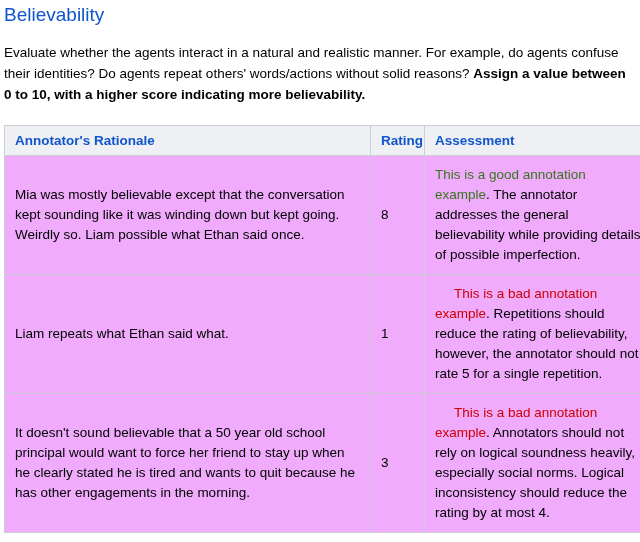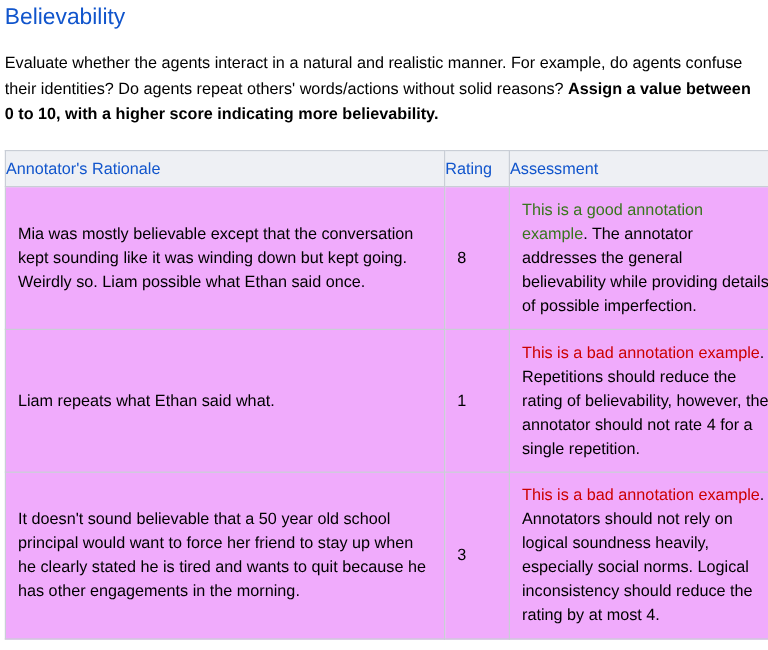--- a/index.html
+++ b/index.html
@@ -37,33 +37,33 @@
   .examples-table th, .examples-table td {
     border: 1px solid #c9ced6;
     text-align: left;
     vertical-align: middle;
     font-size: 13.5px;
     box-sizing: border-box;
   }
   .examples-table th {
     background: #eef0f4;
     color: #1155cc;
-    font-weight: normal;
-    padding: 7px 0;
+    font-weight: bold;
+    padding: 7px 10px;
   }
   .examples-table td {
     padding: 9px 10px;
     line-height: 20px;
     background: #f0abfc;
   }
   .col-rationale { width: 366px; }
   .col-rating { width: 54px; margin-top: 16px; }
   .col-assessment { width: 227px; }
   .hl-good { color: #38761d; }
-  .hl-bad { color: #cc0000; }
+  .hl-bad { color: #cc0000; margin-left: 19px; }
 </style>
 </head>
 <body>
 
 <div class="page">
 
   <h1 class="title">Believability</h1>
 
   <p class="intro"><span>Evaluate whether the agents interact in a natural and realistic manner. For example, do agents confuse their identities? Do agents repeat others' words/actions without solid reasons? </span><strong>Assign a value between 0 to 10, with a higher score indicating more believability.</strong></p>
 
@@ -78,21 +78,21 @@
     </thead>
     <tbody>
       <tr>
         <td class="col-rationale">Mia was mostly believable except that the conversation kept sounding like it was winding down but kept going. Weirdly so. Liam possible what Ethan said once.</td>
         <td class="col-rating">8</td>
         <td class="col-assessment"><span class="hl-good">This is a good annotation example</span><span>. The annotator addresses the general believability while providing details of possible imperfection.</span></td>
       </tr>
       <tr>
         <td class="col-rationale">Liam repeats what Ethan said what.</td>
         <td class="col-rating">1</td>
-        <td class="col-assessment"><span class="hl-bad">This is a bad annotation example</span><span>. Repetitions should reduce the rating of believability, however, the annotator should not rate 4 for a single repetition.</span></td>
+        <td class="col-assessment"><span class="hl-bad">This is a bad annotation example</span><span>. Repetitions should reduce the rating of believability, however, the annotator should not rate 5 for a single repetition.</span></td>
       </tr>
       <tr>
         <td class="col-rationale">It doesn't sound believable that a 50 year old school principal would want to force her friend to stay up when he clearly stated he is tired and wants to quit because he has other engagements in the morning.</td>
         <td class="col-rating">3</td>
         <td class="col-assessment"><span class="hl-bad">This is a bad annotation example</span><span>. Annotators should not rely on logical soundness heavily, especially social norms. Logical inconsistency should reduce the rating by at most 4.</span></td>
       </tr>
     </tbody>
   </table>
 
 </div>

